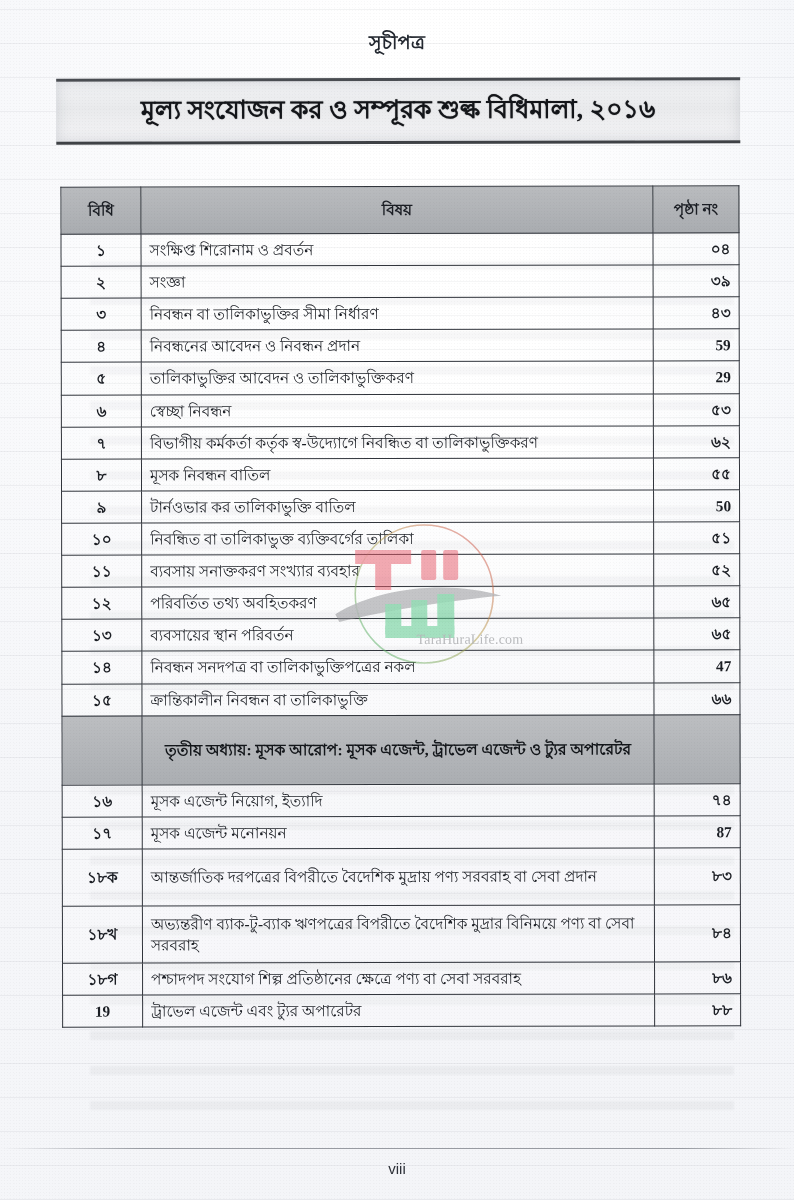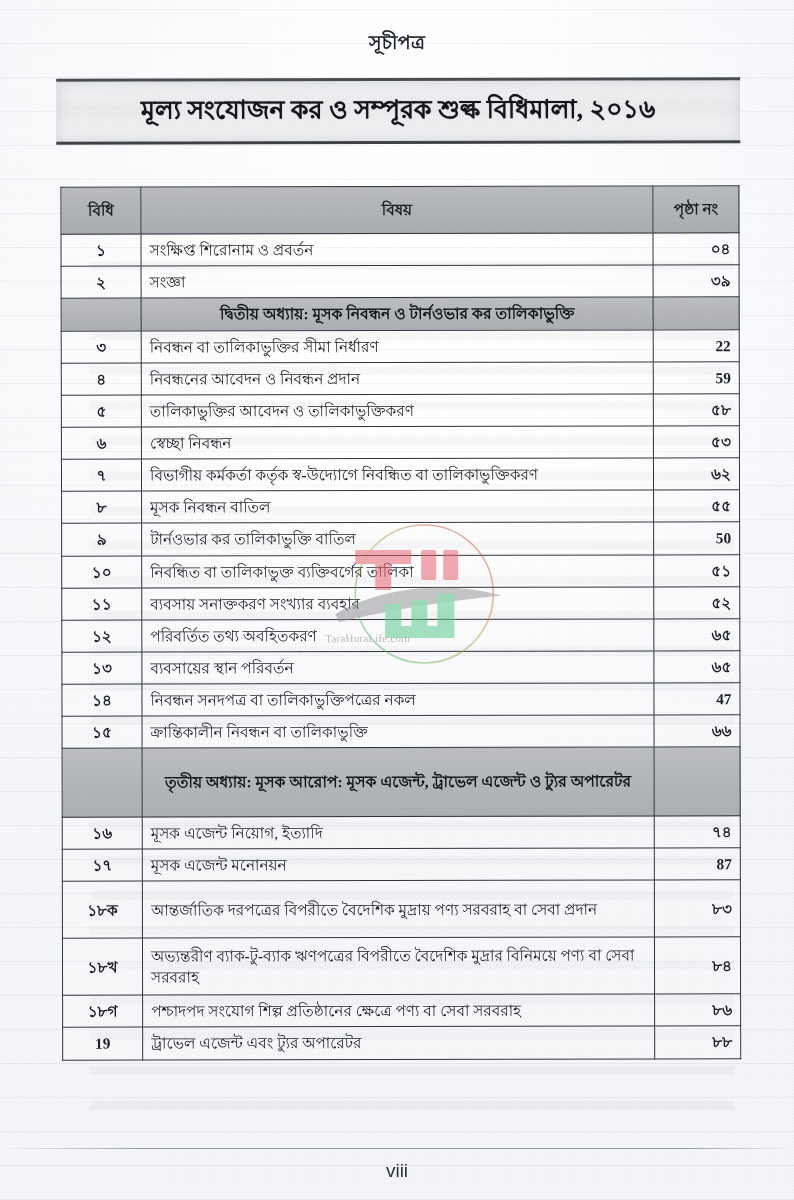--- a/index.html
+++ b/index.html
@@ -102,33 +102,33 @@
   tr.tall td{height:46px;}
 
   
   .watermark{
     position:absolute;left:324px;top:522px;width:198px;height:158px;
     pointer-events:none;opacity:.62;
   }
   .watermark svg{width:100%;height:100%;}
   .wm-text{
     position:absolute;left:0;top:110px;width:100%;
-    text-align:left;font-size:11px;color:#8d8f92;
+    text-align:right;font-size:14px;color:#8d8f92;
     font-family:"Liberation Serif",serif;letter-spacing:.2px;
     opacity:.95;
   }
 
   
   .footer-rule{
     position:absolute;left:0;top:1148px;width:794px;height:1px;
     background:linear-gradient(90deg,rgba(160,164,172,0) 0%,rgba(120,124,132,.75) 18%,rgba(120,124,132,.75) 86%,rgba(160,164,172,0) 100%);
   }
   .folio{
     position:absolute;top:1160px;left:0;width:100%;
-    text-align:center;font-size:19px;color:#2d3138;
+    text-align:center;font-size:15px;color:#2d3138;
     font-family:"Liberation Sans",sans-serif;
   }
 
   
   .printed{transform:rotate(-0.12deg);transform-origin:50% 40%;}
 </style>
 </head>
 <body>
 
 <div class="page-scan"></div>
@@ -161,39 +161,34 @@
           <tr>
             <td class="rule">১</td>
             <td class="subj">সংক্ষিপ্ত শিরোনাম ও প্রবর্তন</td>
             <td class="page">০৪</td>
           </tr>
           <tr>
             <td class="rule">২</td>
             <td class="subj">সংজ্ঞা</td>
             <td class="page">৩৯</td>
           </tr>
-          <tr class="chapter">
-            <td class="rule"></td>
-            <td class="subj">দ্বিতীয় অধ্যায়: মূসক নিবন্ধন ও টার্নওভার কর তালিকাভুক্তি</td>
-            <td class="page"></td>
-          </tr>
           <tr>
             <td class="rule">৩</td>
             <td class="subj">নিবন্ধন বা তালিকাভুক্তির সীমা নির্ধারণ</td>
-            <td class="page">22</td>
+            <td class="page">৪৩</td>
           </tr>
           <tr>
             <td class="rule">৪</td>
             <td class="subj">নিবন্ধনের আবেদন ও নিবন্ধন প্রদান</td>
             <td class="page">59</td>
           </tr>
           <tr>
             <td class="rule">৫</td>
             <td class="subj">তালিকাভুক্তির আবেদন ও তালিকাভুক্তিকরণ</td>
-            <td class="page">৫৮</td>
+            <td class="page">29</td>
           </tr>
           <tr>
             <td class="rule">৬</td>
             <td class="subj">স্বেচ্ছা নিবন্ধন</td>
             <td class="page">৫৩</td>
           </tr>
           <tr>
             <td class="rule">৭</td>
             <td class="subj">বিভাগীয় কর্মকর্তা কর্তৃক স্ব-উদ্যোগে নিবন্ধিত বা তালিকাভুক্তিকরণ</td>
             <td class="page">৬২</td>

